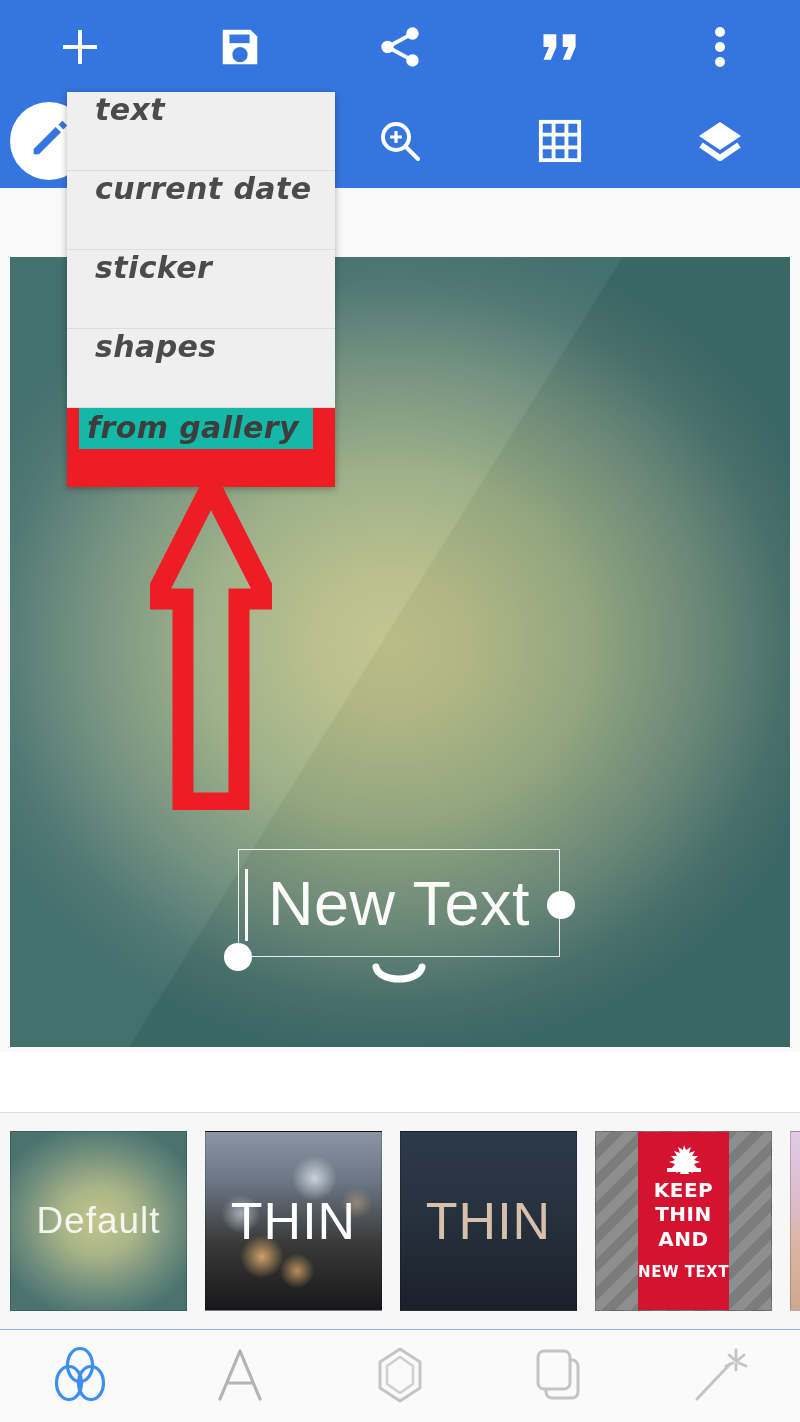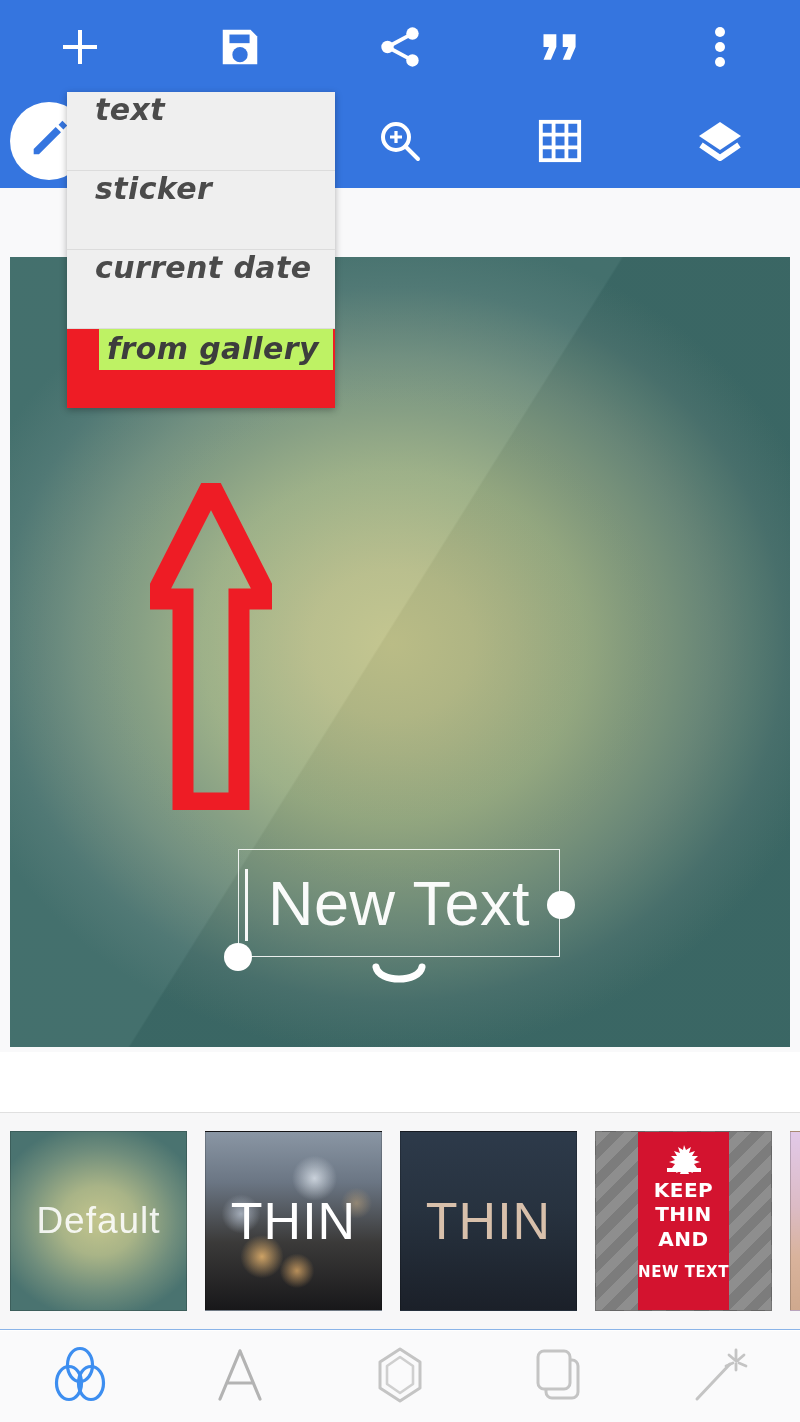--- a/index.html
+++ b/index.html
@@ -179,22 +179,22 @@
   }
   .menu-item:last-child { border-bottom: none; }
 
   
   .menu-item.highlighted {
     background: #ee1c25;
     border-bottom: none;
     padding-left: 0;
   }
   .menu-item.highlighted .hl-inner {
-    background: #bef264;
-    margin-left: 32px;
+    background: #14b8a6;
+    margin-left: 12px;
     padding: 2px 14px 4px 8px;
     display: inline-block;
     color: #3d3d3d;
   }
 
   
   #red-arrow {
     position: absolute;
     left: 150px;
     top: 483px;
@@ -415,24 +415,27 @@
       <path d="M4 4c3 16 43 16 46 0" stroke="#ffffff" stroke-width="7" fill="none" stroke-linecap="round"></path>
     </svg>
   </span>
 </div>
 
 <div id="dropdown-menu">
   <div class="menu-item">
     <span>text</span>
   </div>
   <div class="menu-item">
+    <span>current date</span>
+  </div>
+  <div class="menu-item">
     <span>sticker</span>
   </div>
   <div class="menu-item">
-    <span>current date</span>
+    <span>shapes</span>
   </div>
   <div class="menu-item highlighted">
     <span class="hl-inner">from gallery</span>
   </div>
 </div>
 
 <span id="red-arrow">
   <svg width="122" height="327" viewBox="0 0 122 327">
     <path d="M61 4 L118 116 L89 116 L89 320 L33 320 L33 116 L4 116 Z" fill="none" stroke="#ee1c25" stroke-width="21" stroke-linejoin="miter"></path>
   </svg>

